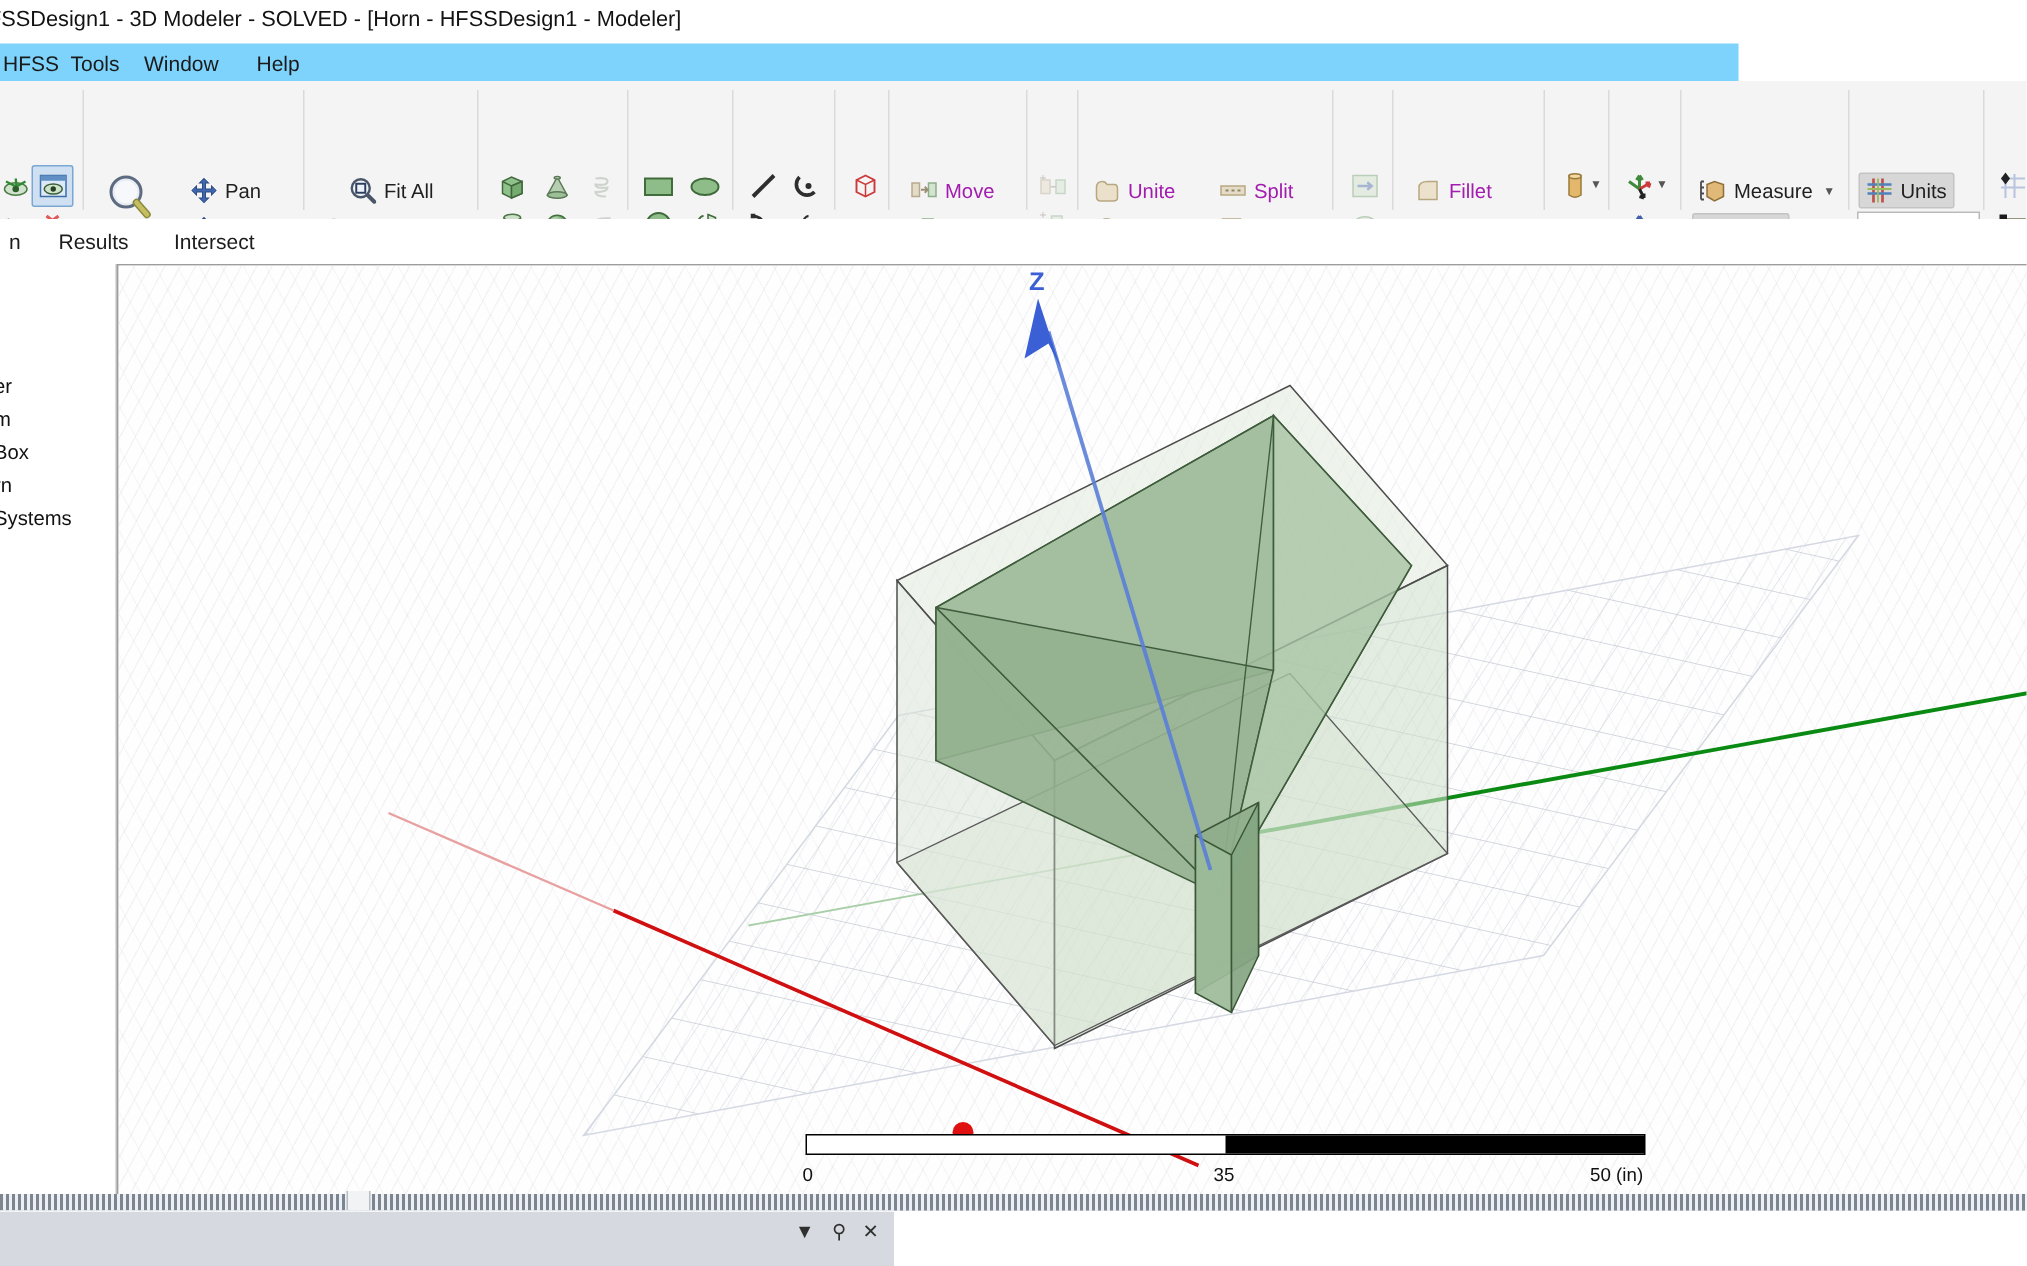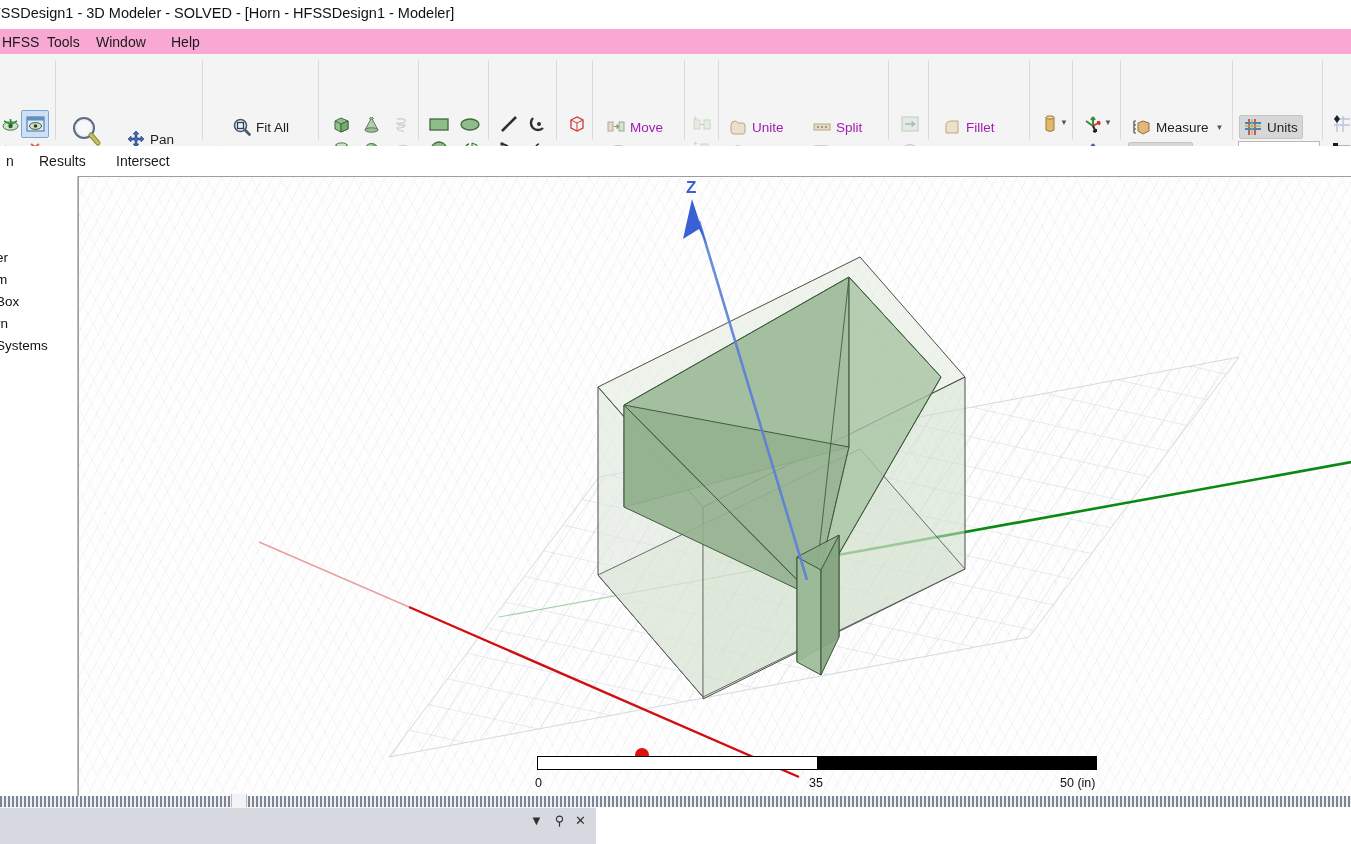--- a/index.html
+++ b/index.html
@@ -16,22 +16,22 @@
     position:absolute;left:0;top:0;width:1351px;height:29px;
     background:#ffffff;
   }
   .titlebar .ttl{
     position:absolute;left:-8px;top:5px;white-space:nowrap;
     font-size:14.5px;color:#121212;
   }
 
   
   .menubar{
-    position:absolute;left:0;top:29px;width:1351px;height:25px;
-    background:#f9a8d4;
+    position:absolute;left:0;top:29px;width:1159px;height:25px;
+    background:#7dd3fc;
   }
   .menubar .mi{
     position:absolute;top:3px;font-size:14px;color:#1a1a1a;
     padding:2px 6px;white-space:nowrap;cursor:default;
   }
 
   
   .ribbon{
     position:absolute;left:0;top:54px;width:1351px;height:92px;
     background:#f4f4f4;
@@ -204,21 +204,21 @@
       <svg width="40" height="38" viewBox="0 0 40 38">
           <circle cx="17" cy="14" r="10" fill="#e8ecf3" stroke="#5d6b80" stroke-width="2"></circle>
           <circle cx="17" cy="14" r="7.5" fill="#f6f8fb"></circle>
           <path d="M24 21 L31 29" stroke="#8d8a3c" stroke-width="5" stroke-linecap="round"></path>
           <path d="M24 21 L31 29" stroke="#c3bf62" stroke-width="3" stroke-linecap="round"></path>
         </svg>
     </div>
     <div class="zoomlbl" style="left:66px;top:105px">Zoom</div>
     <div style="position:absolute;left:81px;top:124px;border-left:5px solid transparent;border-right:5px solid transparent;border-top:6px solid #8a8a8a"></div>
 
-    <div class="rbtn" style="left:122px;top:73px">
+    <div class="rbtn" style="left:122px;top:61px">
       <span class="icobox">
         <svg width="18" height="18" viewBox="0 0 18 18">
             <path d="M9 1 L12 4 H10 V8 H14 V6 L17 9 L14 12 V10 H10 V14 H12 L9 17 L6 14 H8 V10 H4 V12 L1 9 L4 6 V8 H8 V4 H6 Z" fill="#3f68b0" stroke="#2b4d86" stroke-width=".7"></path>
           </svg>
       </span>
       <span>Pan</span>
     </div>
     <div class="rbtn" style="left:122px;top:87px">
       <span class="icobox">
         <svg width="18" height="18" viewBox="0 0 18 18">

